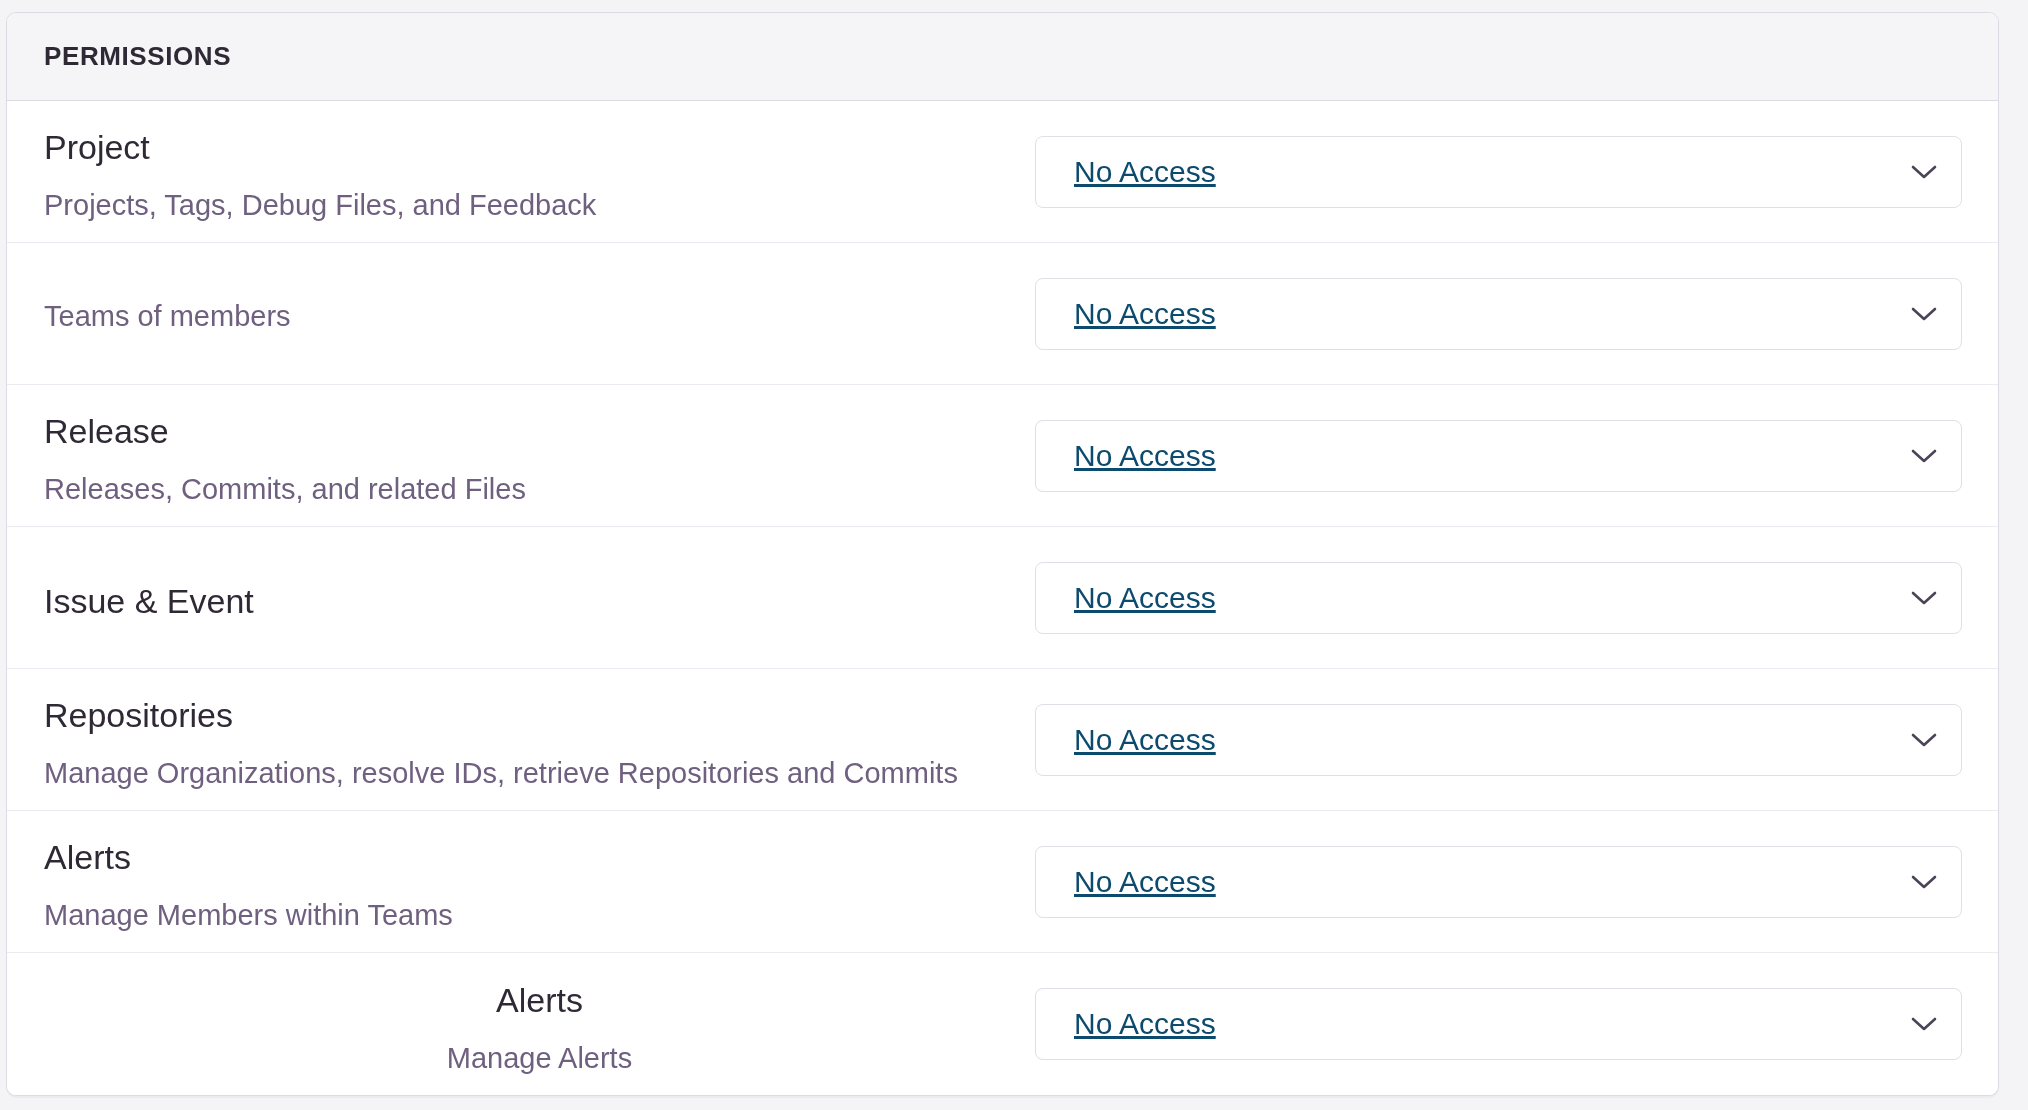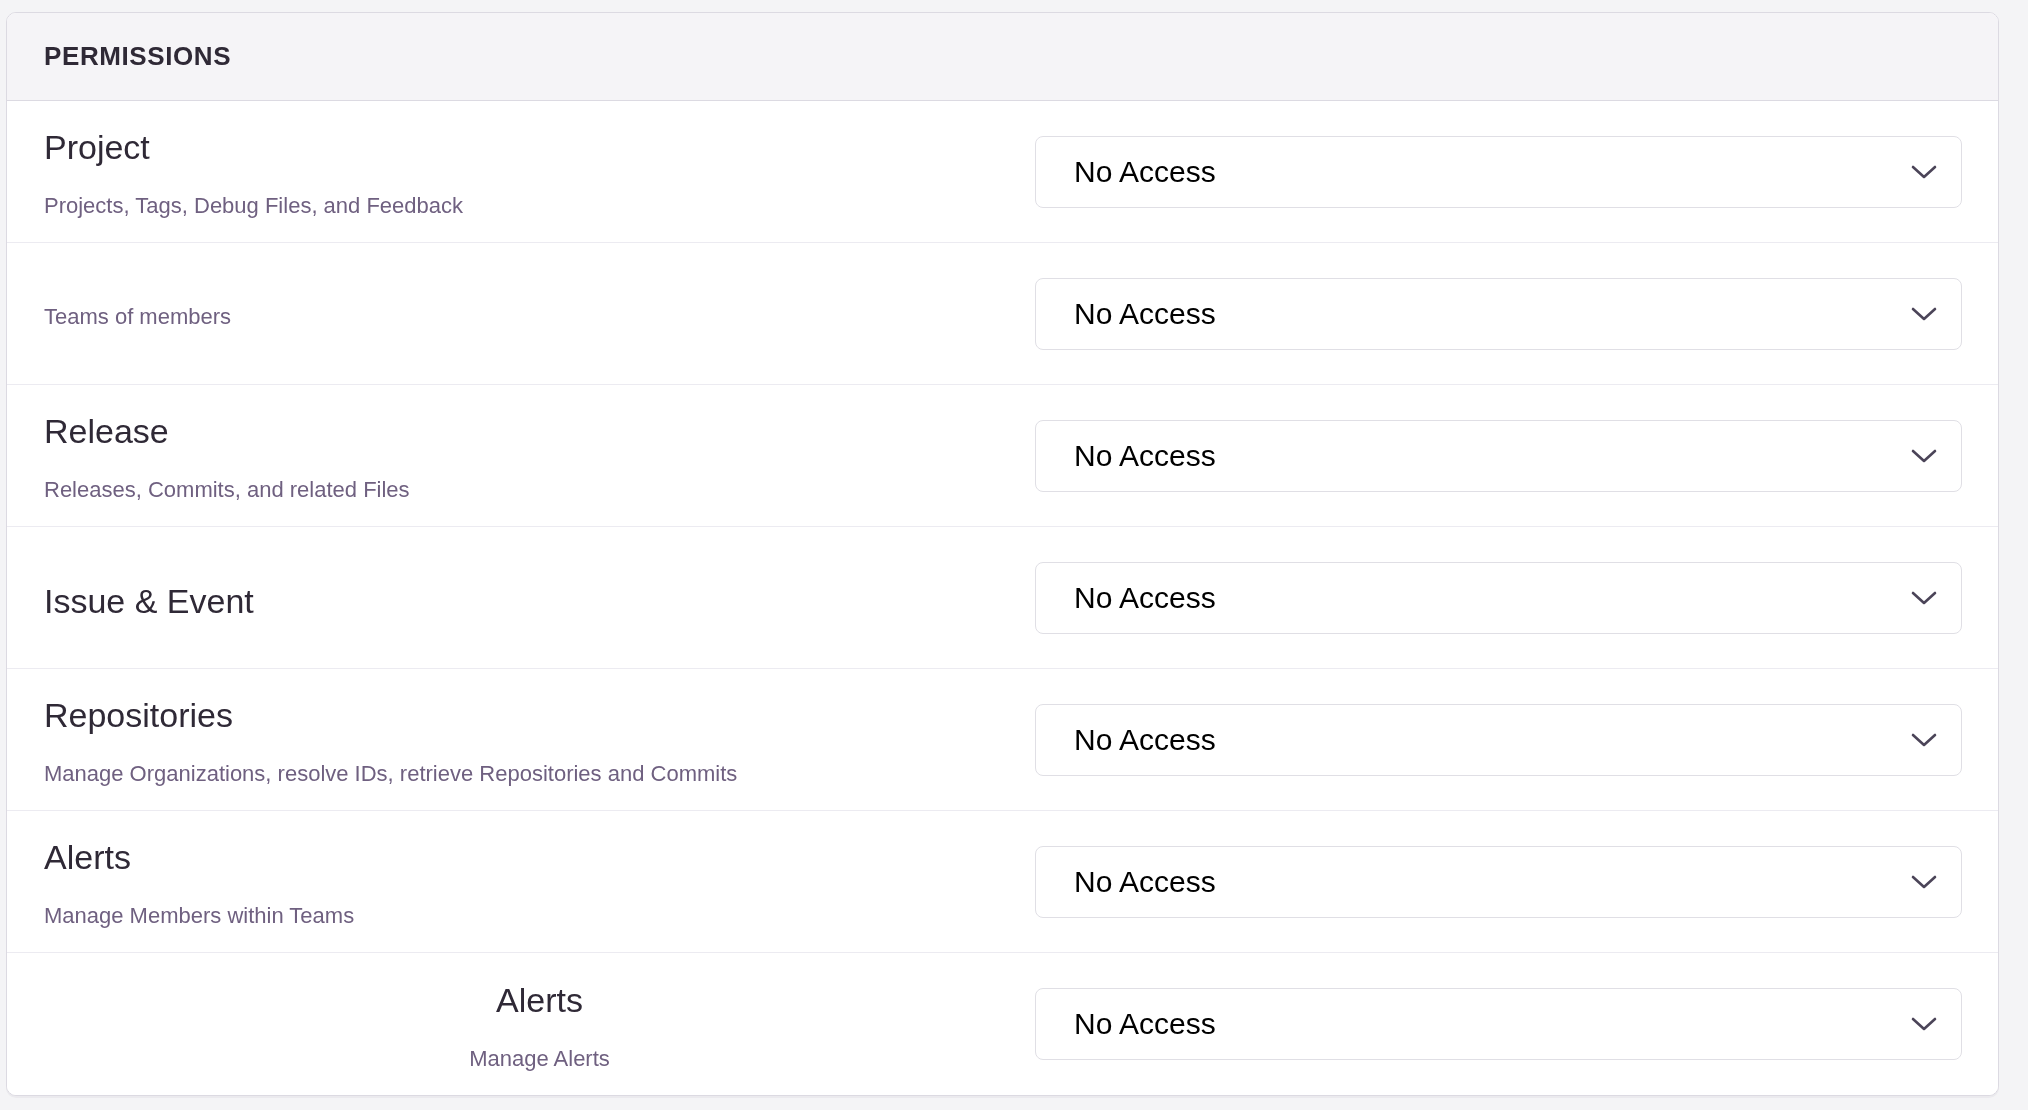--- a/index.html
+++ b/index.html
@@ -54,41 +54,42 @@
     gap: 22px;
     padding-top: 6px;
     min-width: 0;
   }
   .row-title {
     font-size: 34px;
     line-height: 40px;
     color: #2f2936;
   }
   .row-desc {
-    font-size: 22px;
+    font-size: 29px;
     line-height: 33px;
     color: #6f6080;
   }
   .select-control {
     flex: 0 0 auto;
     width: 927px;
     height: 72px;
     box-sizing: border-box;
     background: #ffffff;
     border: 1px solid #e0dfe5;
     border-radius: 8px;
     display: flex;
     align-items: center;
     justify-content: space-between;
     padding: 0 24px 0 38px;
     cursor: pointer;
   }
   .select-value {
     font-size: 30px;
-    color: #000000;
+    color: #0c4a6e;
+    text-decoration: underline;
   }
   .chevron {
     width: 26px;
     height: 16px;
     flex: 0 0 auto;
   }
   .chevron polyline {
     fill: none;
     stroke: #4b4458;
     stroke-width: 2.6;

